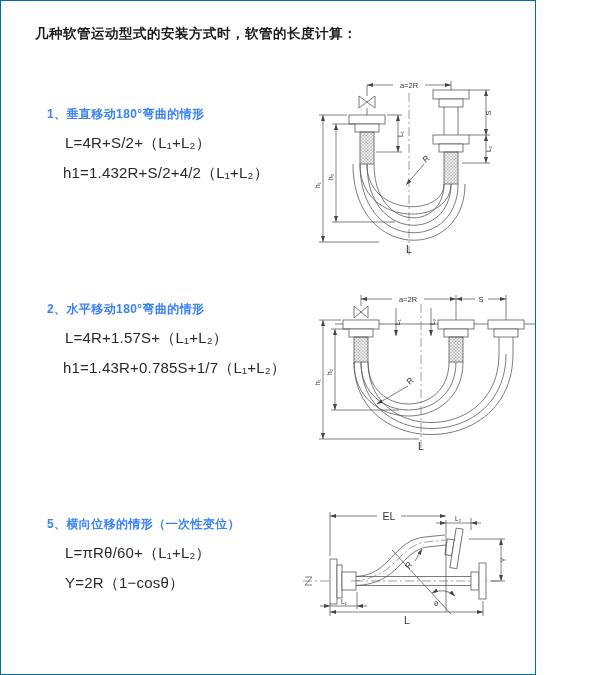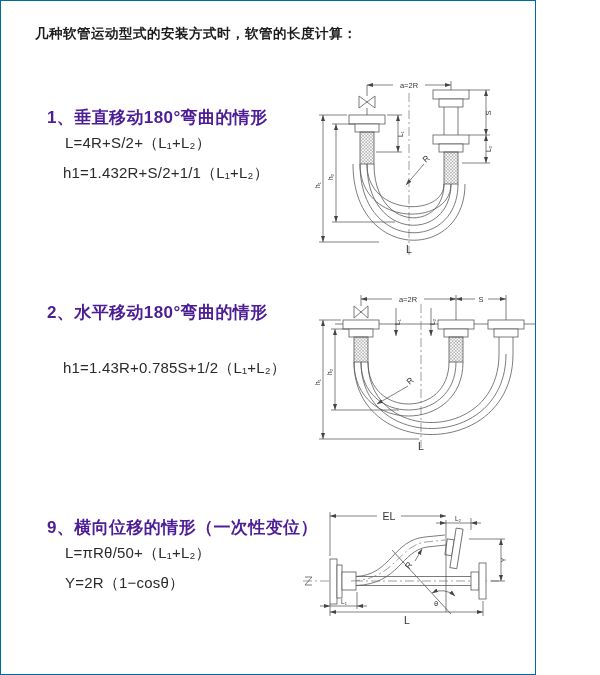--- a/index.html
+++ b/index.html
@@ -3,21 +3,21 @@
 <meta charset="utf-8">
 <style>
   html,body{margin:0;padding:0;background:#fff;}
   .page{
     position:relative;width:536px;height:675px;background:#ffffff;
     border:1px solid #0369a1;box-sizing:border-box;overflow:hidden;
     font-family:"Liberation Sans","DejaVu Sans",sans-serif;color:#222;
   }
   .abs{position:absolute;white-space:nowrap;}
   .title{left:34px;top:24px;font-size:13.5px;font-weight:600;letter-spacing:.5px;color:#1c1c1c;}
-  .heading{font-size:17px;font-weight:600;letter-spacing:.4px;color:#4c1d95;}
+  .heading{font-size:12px;font-weight:600;letter-spacing:.4px;color:#3b82f6;}
   .formula{font-size:15px;font-weight:400;color:#2a2a2a;letter-spacing:.2px;}
   .h-1{left:46px;top:105px}.f-1-0{left:64px;top:133px}.f-1-1{left:62px;top:163px}.f-1-2{left:62px;top:193px}
   .h-2{left:46px;top:300px}.f-2-0{left:64px;top:328px}.f-2-1{left:62px;top:358px}.f-2-2{left:62px;top:388px}
   .h-3{left:46px;top:515px}.f-3-0{left:64px;top:543px}.f-3-1{left:64px;top:573px}.f-3-2{left:62px;top:603px}
   #d1{left:306px;top:66px}#d2{left:306px;top:281px}#d3{left:298px;top:503px}
   svg{position:absolute;overflow:visible;}
   svg .thin{stroke:#5a5a5a;stroke-width:.8;fill:none}
   svg .dim{stroke:#4a4a4a;stroke-width:.7;fill:none}
   svg .cl{stroke:#777;stroke-width:.7;fill:none;stroke-dasharray:9 3 2 3}
   svg rect.fit{stroke:#5a5a5a;stroke-width:.8;fill:#fff}
@@ -28,27 +28,28 @@
 </style>
 </head>
 <body>
 
 <div class="page">
 
   <div class="abs title">几种软管运动型式的安装方式时，软管的长度计算：</div>
 
   <div class="abs heading h-1">1、垂直移动180°弯曲的情形</div>
   <div class="abs formula f-1-0">L=4R+S/2+（L₁+L₂）</div>
-  <div class="abs formula f-1-1">h1=1.432R+S/2+1/1（L₁+L₂）</div>
+  <div class="abs formula f-1-1">h1=1.432R+S/2+4/2（L₁+L₂）</div>
 
   <div class="abs heading h-2">2、水平移动180°弯曲的情形</div>
-  <div class="abs formula f-2-1">h1=1.43R+0.785S+1/2（L₁+L₂）</div>
-
-  <div class="abs heading h-3">9、横向位移的情形（一次性变位）</div>
-  <div class="abs formula f-3-0">L=πRθ/50+（L₁+L₂）</div>
+  <div class="abs formula f-2-0">L=4R+1.57S+（L₁+L₂）</div>
+  <div class="abs formula f-2-1">h1=1.43R+0.785S+1/7（L₁+L₂）</div>
+
+  <div class="abs heading h-3">5、横向位移的情形（一次性变位）</div>
+  <div class="abs formula f-3-0">L=πRθ/60+（L₁+L₂）</div>
   <div class="abs formula f-3-1">Y=2R（1−cosθ）</div>
 
   <svg id="d1" width="285" height="195">
     <defs>
       <marker id="ar1" markerWidth="7" markerHeight="6" refX="6" refY="2" orient="auto-start-reverse" markerUnits="userSpaceOnUse">
           <path d="M0,0L6,2L0,4Z" fill="#444"></path>
         </marker>
       <pattern id="hp1" width="3.2" height="3.2" patternUnits="userSpaceOnUse">
           <path d="M0,0 L3.2,3.2 M3.2,0 L0,3.2" stroke="#8a8a8a" stroke-width="0.5"></path>
         </pattern>

